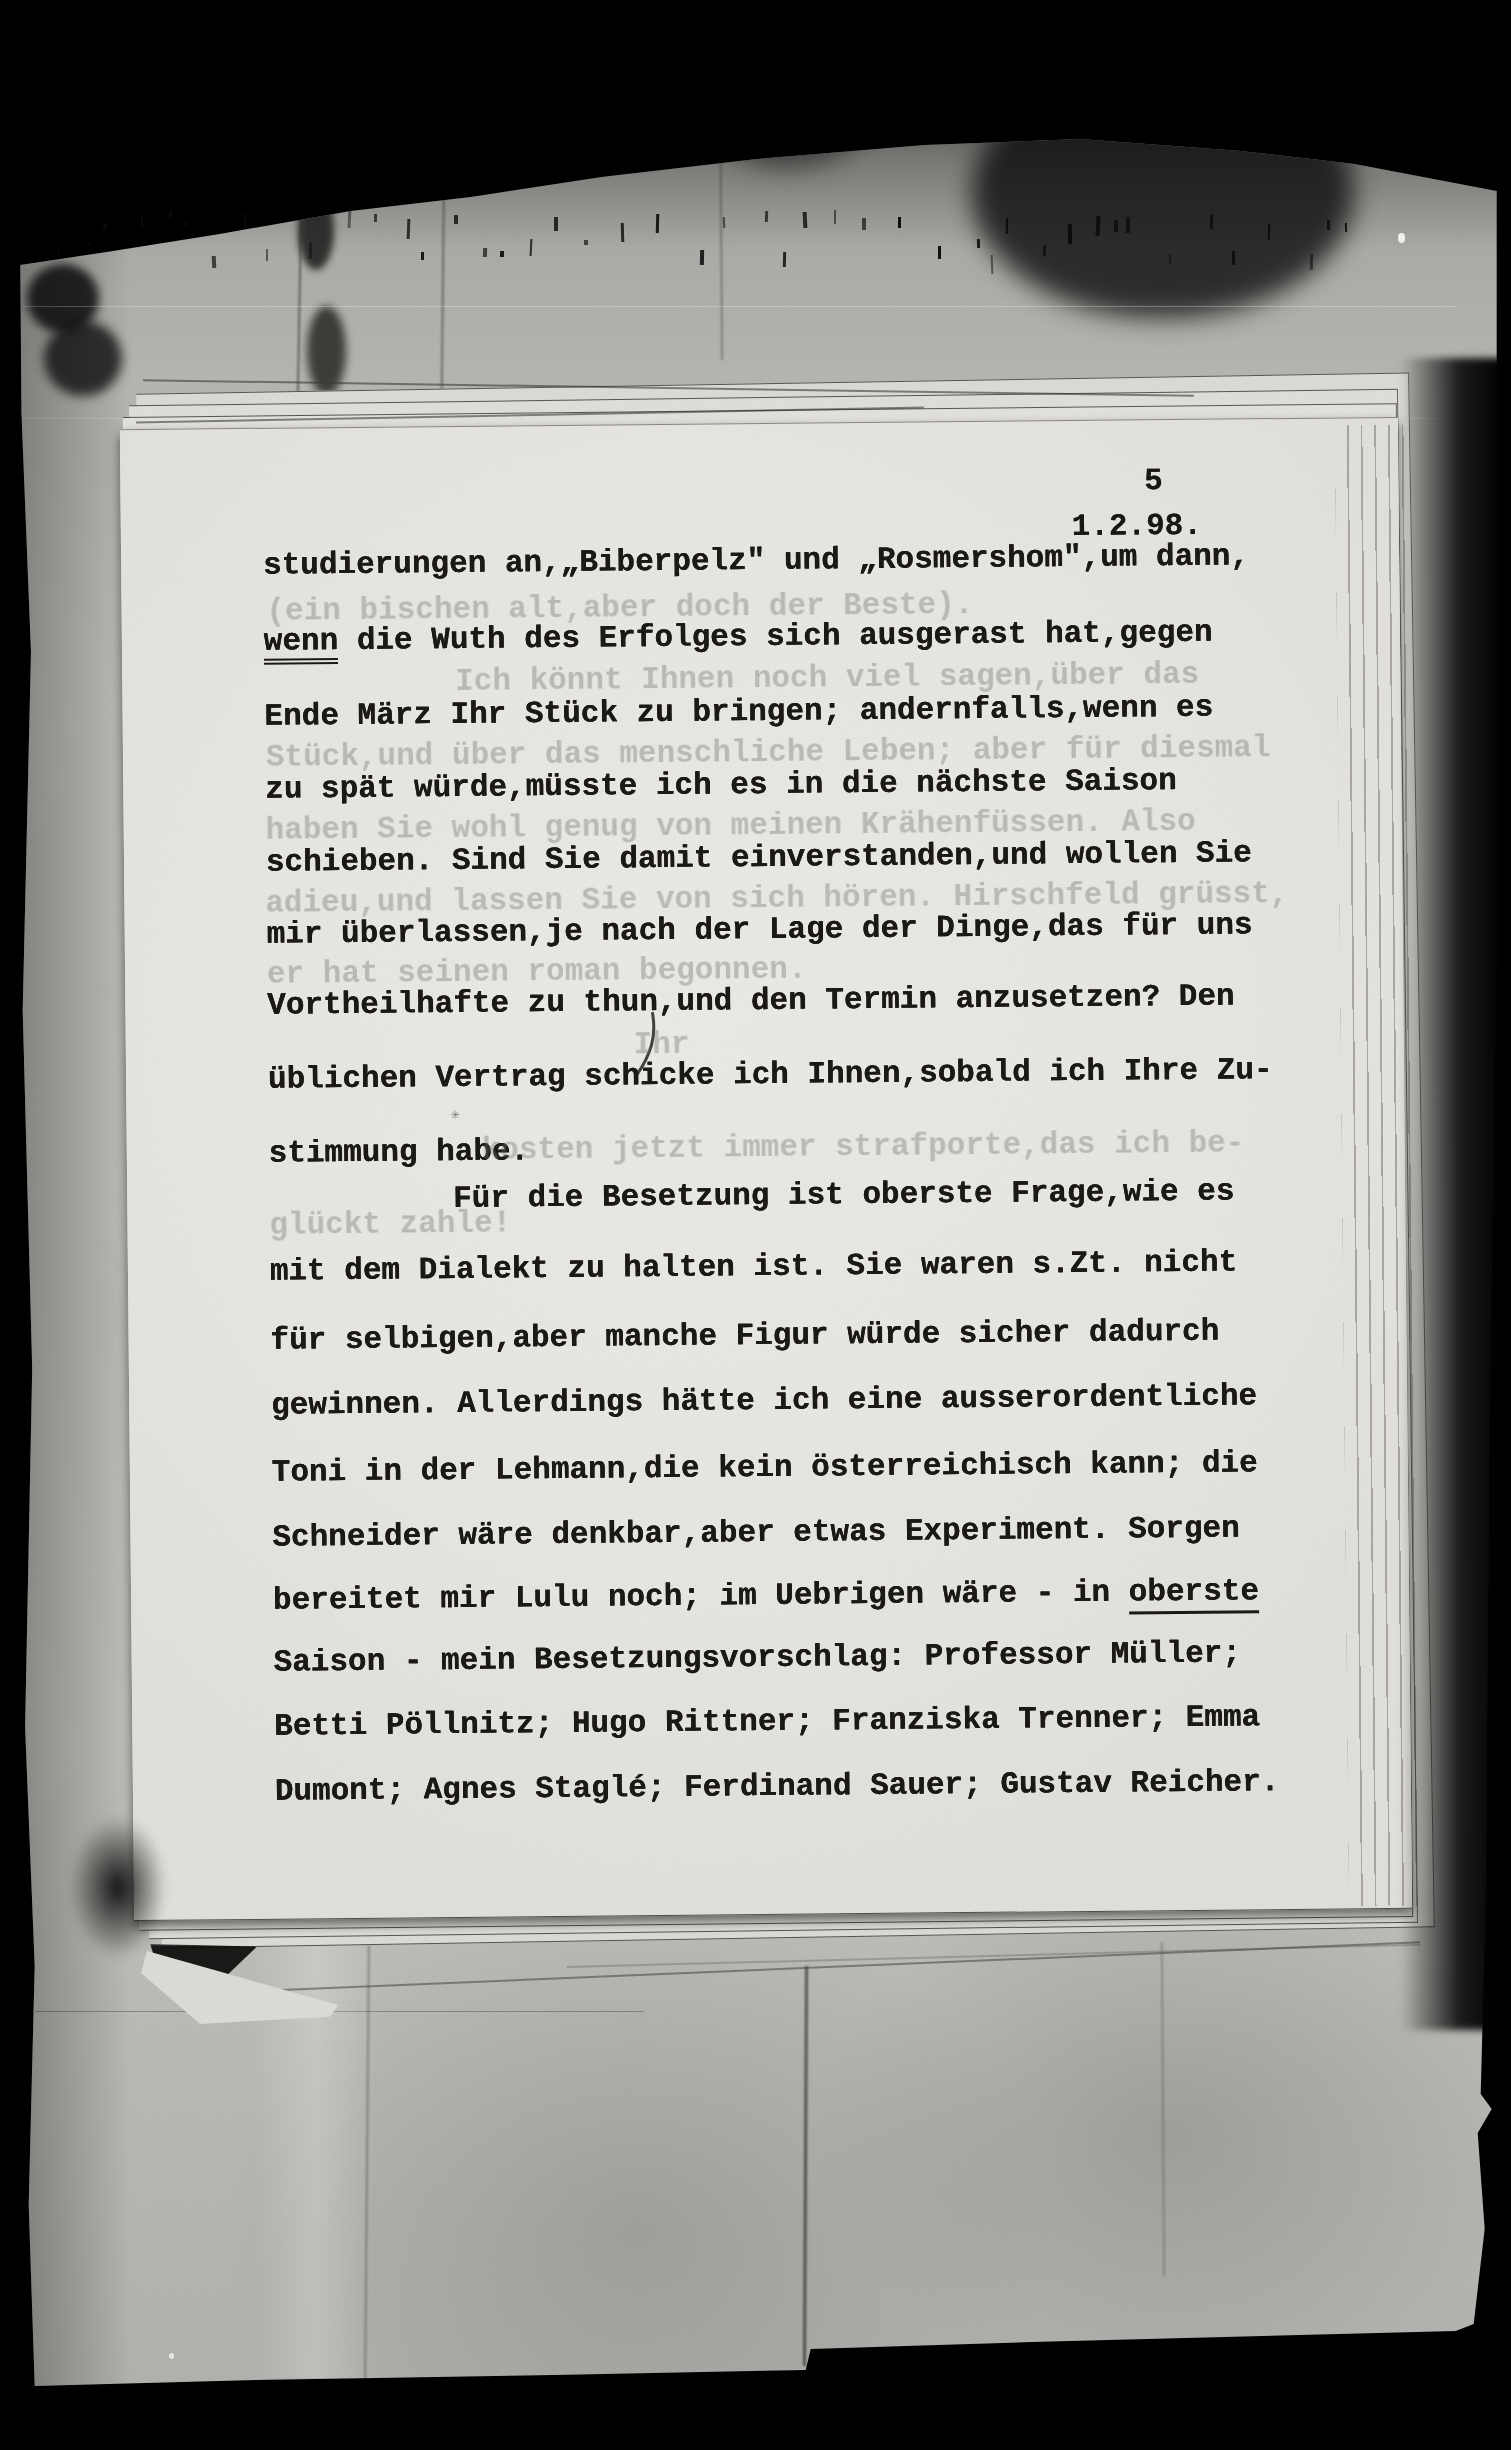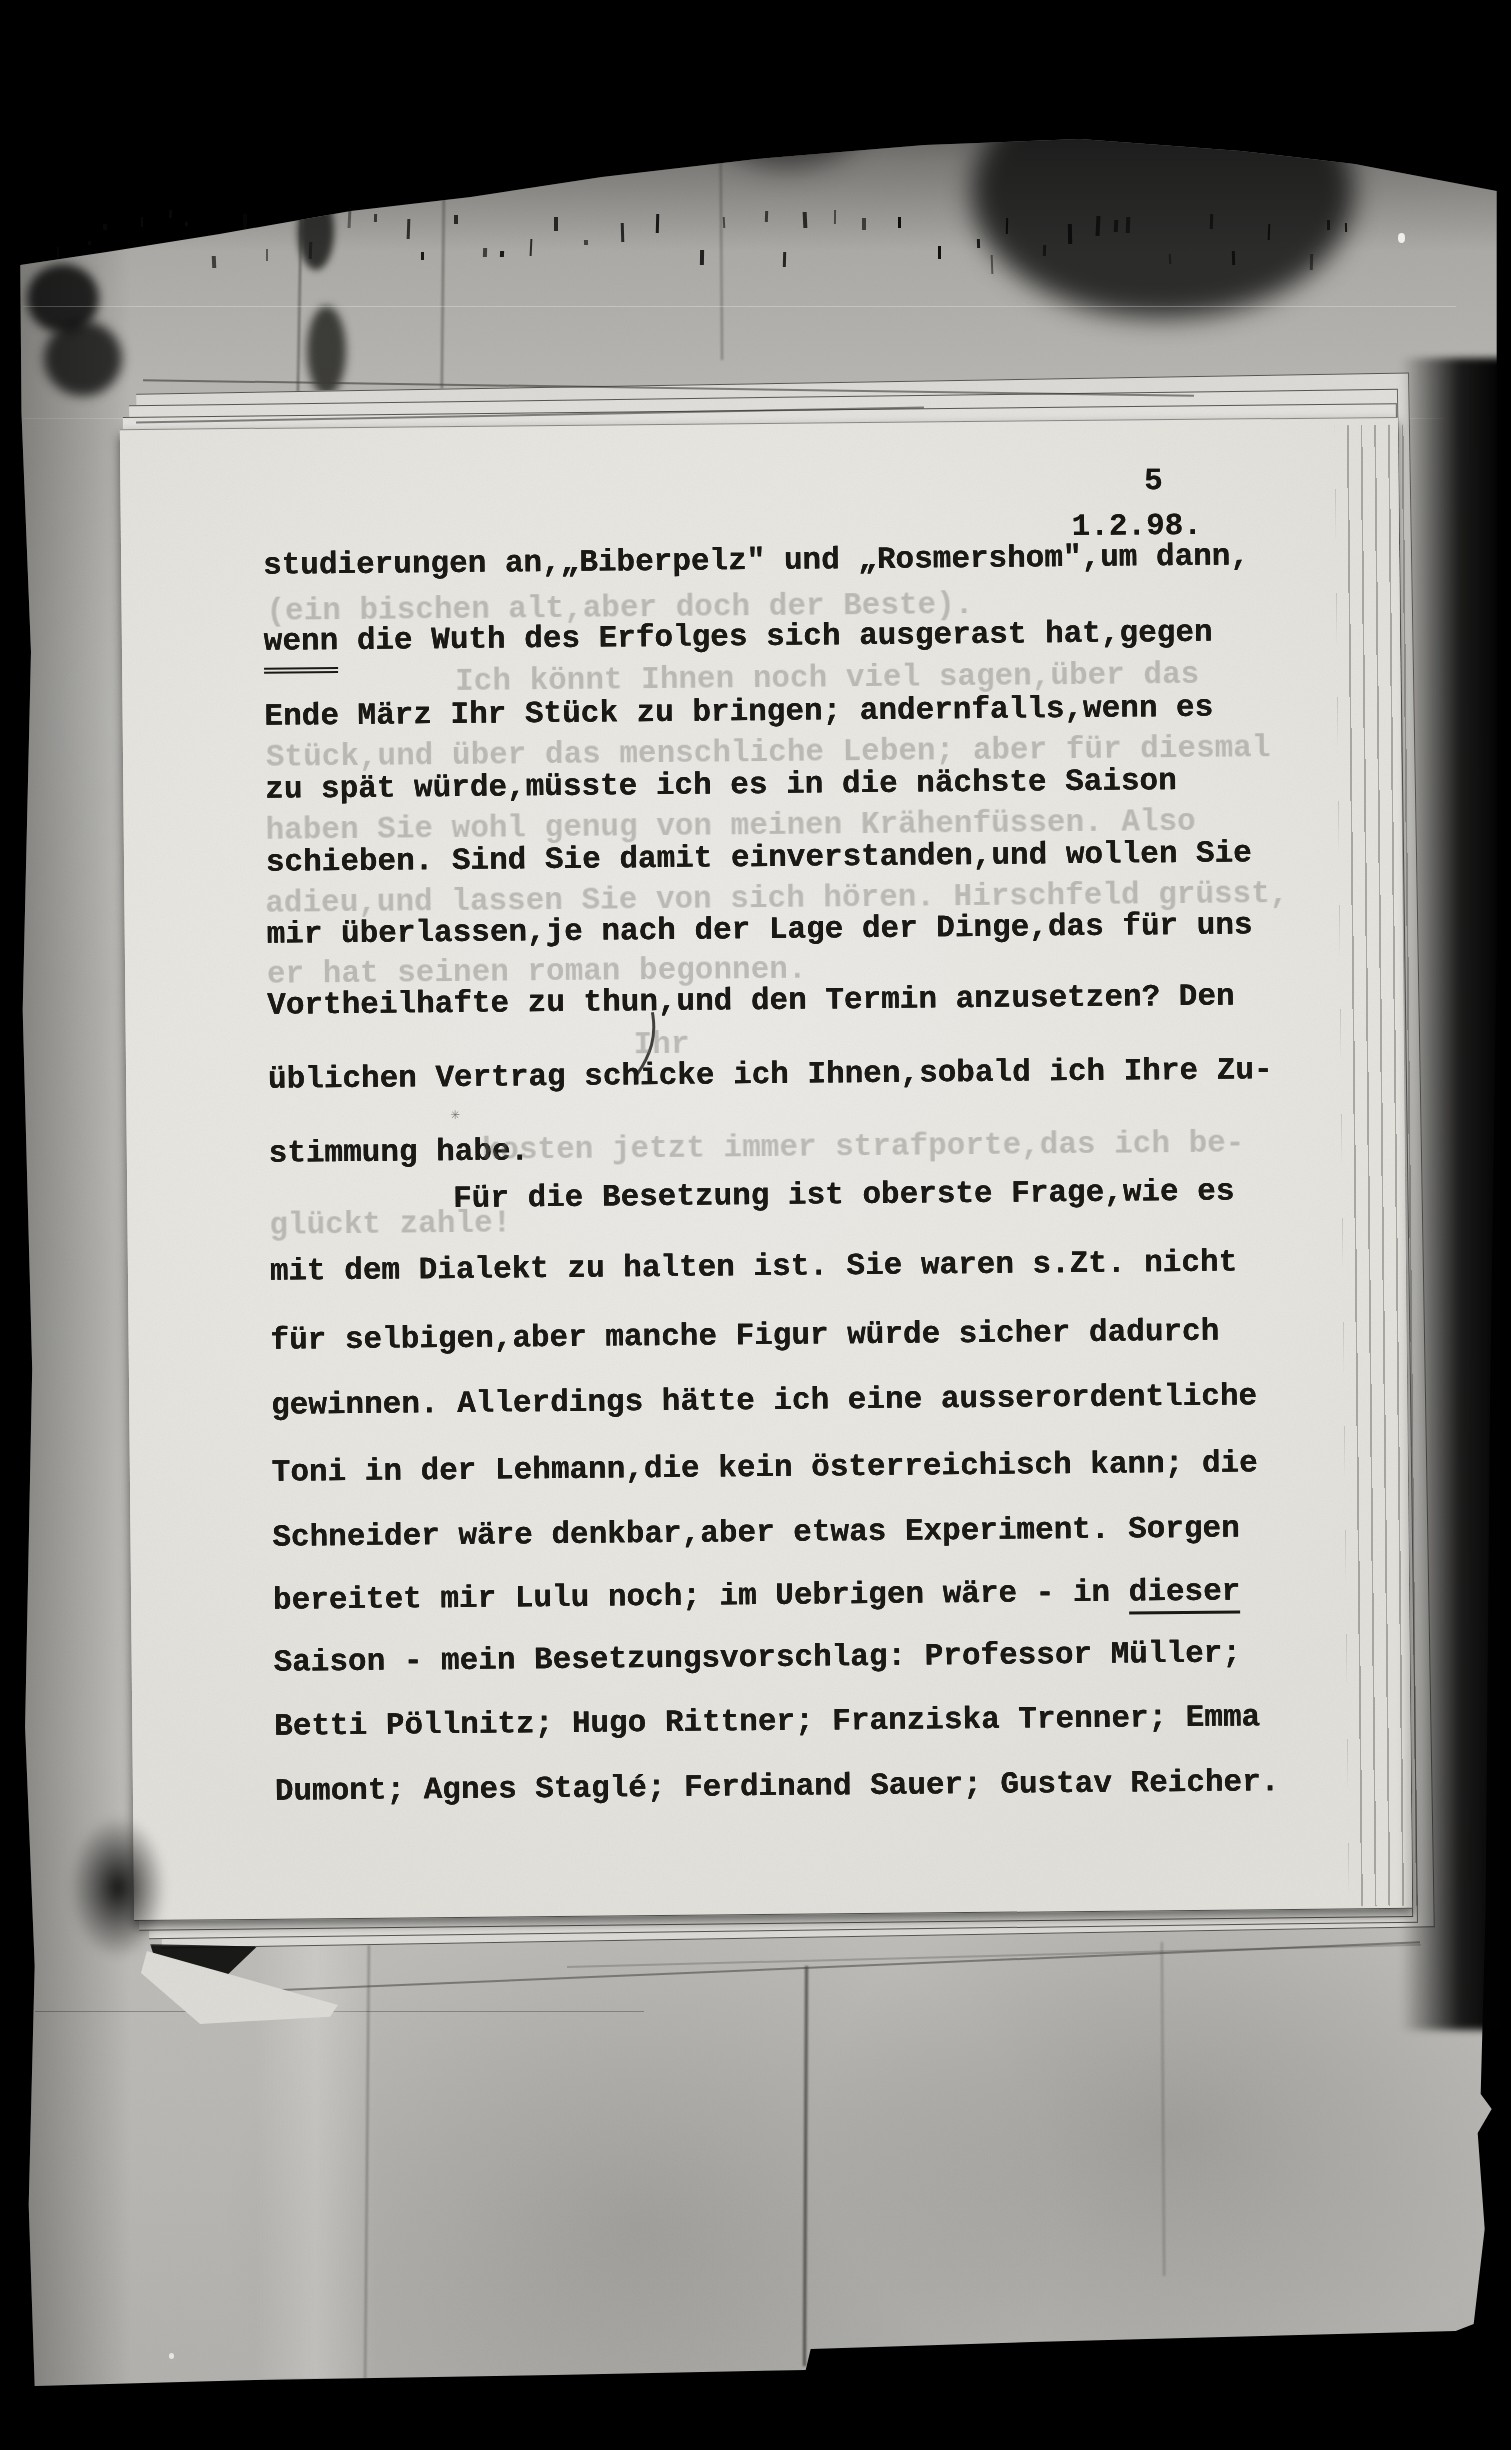--- a/index.html
+++ b/index.html
@@ -61,21 +61,21 @@
     background:linear-gradient(90deg,rgba(5,5,5,0),rgba(5,5,5,.88) 52%,#000 92%);filter:blur(3.6px);}
   #shadow-bottomleft{position:absolute;left:70px;top:1816px;width:96px;height:143px;
     background:radial-gradient(closest-side,rgba(0,0,0,.9),rgba(0,0,0,0));filter:blur(4.8px);}
 
   
   #typed-layer{position:absolute;left:0;top:0;width:1512px;height:2450px;
     transform:rotate(-0.55deg);transform-origin:766px 1182px;}
   .line{position:absolute;white-space:pre;font:700 31px/1.05 "Liberation Mono","DejaVu Sans Mono",monospace;}
   .typed{color:#1b1916;text-shadow:0 0 0.6px rgba(24,21,17,.9),0.2px 0 0 rgba(24,21,17,.55);}
   .ghost{color:#6e6d68;opacity:.36;filter:blur(0.7px);}
-  .u-double{border-bottom:6px double currentColor;padding-bottom:9px;}
+  .u-double{border-bottom:6px double currentColor;padding-bottom:0;}
   .u-single{border-bottom:3px solid currentColor;padding-bottom:1.8px;}
   #page-number,#date-line{position:absolute;white-space:pre;
     font:700 31px/1 "Liberation Mono","DejaVu Sans Mono",monospace;color:#191714;
     text-shadow:0 0 0.6px rgba(24,21,17,.9);}
   #page-number{left:1151px;top:469px;}
   #date-line{left:1078px;top:514px;}
 
   #tick-row span{position:absolute;background:#0b0b0b;display:block;}
 
   #grain{position:absolute;left:0;top:0;pointer-events:none;opacity:.08;mix-blend-mode:multiply;}
@@ -194,21 +194,21 @@
       <div class="line typed" style="left: 269px; top: 1059px;"><span>üblichen Vertrag schicke ich Ihnen,sobald ich Ihre Zu-</span></div>
       <div class="line typed" style="left: 269px; top: 1133px;"><span>stimmung habe.</span></div>
       <div class="line ghost" style="left: 482px; top: 1132px;"><span>kosten jetzt immer strafporte,das ich be-</span></div>
       <div class="line typed" style="left: 453px; top: 1180px;"><span>Für die Besetzung ist oberste Frage,wie es</span></div>
       <div class="line ghost" style="left: 269px; top: 1205px;"><span>glückt zahle!</span></div>
       <div class="line typed" style="left: 269px; top: 1251px;"><span>mit dem Dialekt zu halten ist. Sie waren s.Zt. nicht</span></div>
       <div class="line typed" style="left: 269px; top: 1320px;"><span>für selbigen,aber manche Figur würde sicher dadurch</span></div>
       <div class="line typed" style="left: 269px; top: 1385px;"><span>gewinnen. Allerdings hätte ich eine ausserordentliche</span></div>
       <div class="line typed" style="left: 269px; top: 1452px;"><span>Toni in der Lehmann,die kein österreichisch kann; die</span></div>
       <div class="line typed" style="left: 269px; top: 1517px;"><span>Schneider wäre denkbar,aber etwas Experiment. Sorgen</span></div>
-      <div class="line typed" style="left: 269px; top: 1580px;"><span>bereitet mir Lulu noch; im Uebrigen wäre - in </span><span class="u-single">dieser</span></div>
+      <div class="line typed" style="left: 269px; top: 1580px;"><span>bereitet mir Lulu noch; im Uebrigen wäre - in </span><span class="u-single">oberste</span></div>
       <div class="line typed" style="left: 269px; top: 1642px;"><span>Saison - mein Besetzungsvorschlag: Professor Müller;</span></div>
       <div class="line typed" style="left: 269px; top: 1706px;"><span>Betti Pöllnitz; Hugo Rittner; Franziska Trenner; Emma</span></div>
       <div class="line typed" style="left: 269px; top: 1771px;"><span>Dumont; Agnes Staglé; Ferdinand Sauer; Gustav Reicher.</span></div>
     </div>
 
   <div id="shadow-right"></div>
   <div id="shadow-bottomleft"></div>
 
   <svg id="grain" width="1512" height="2450" viewBox="0 0 2532 4103">
     <filter id="grainf">

